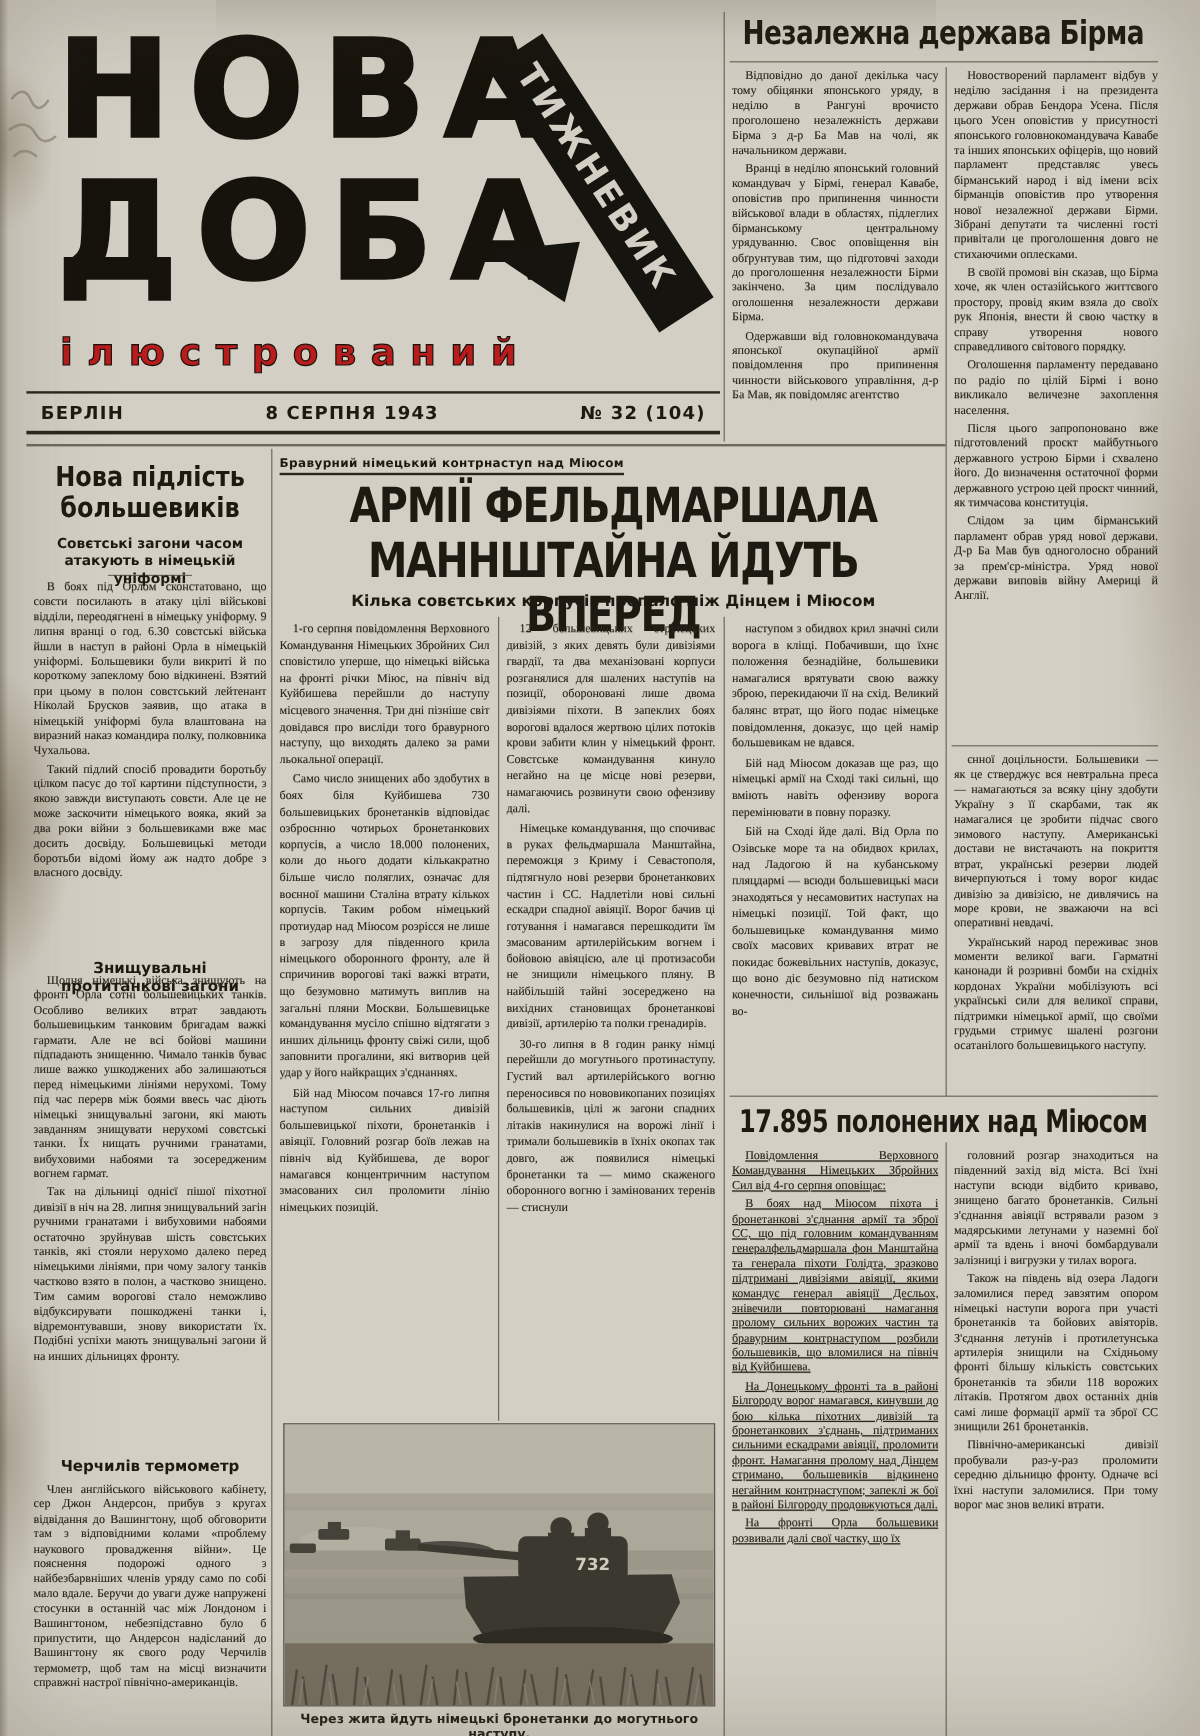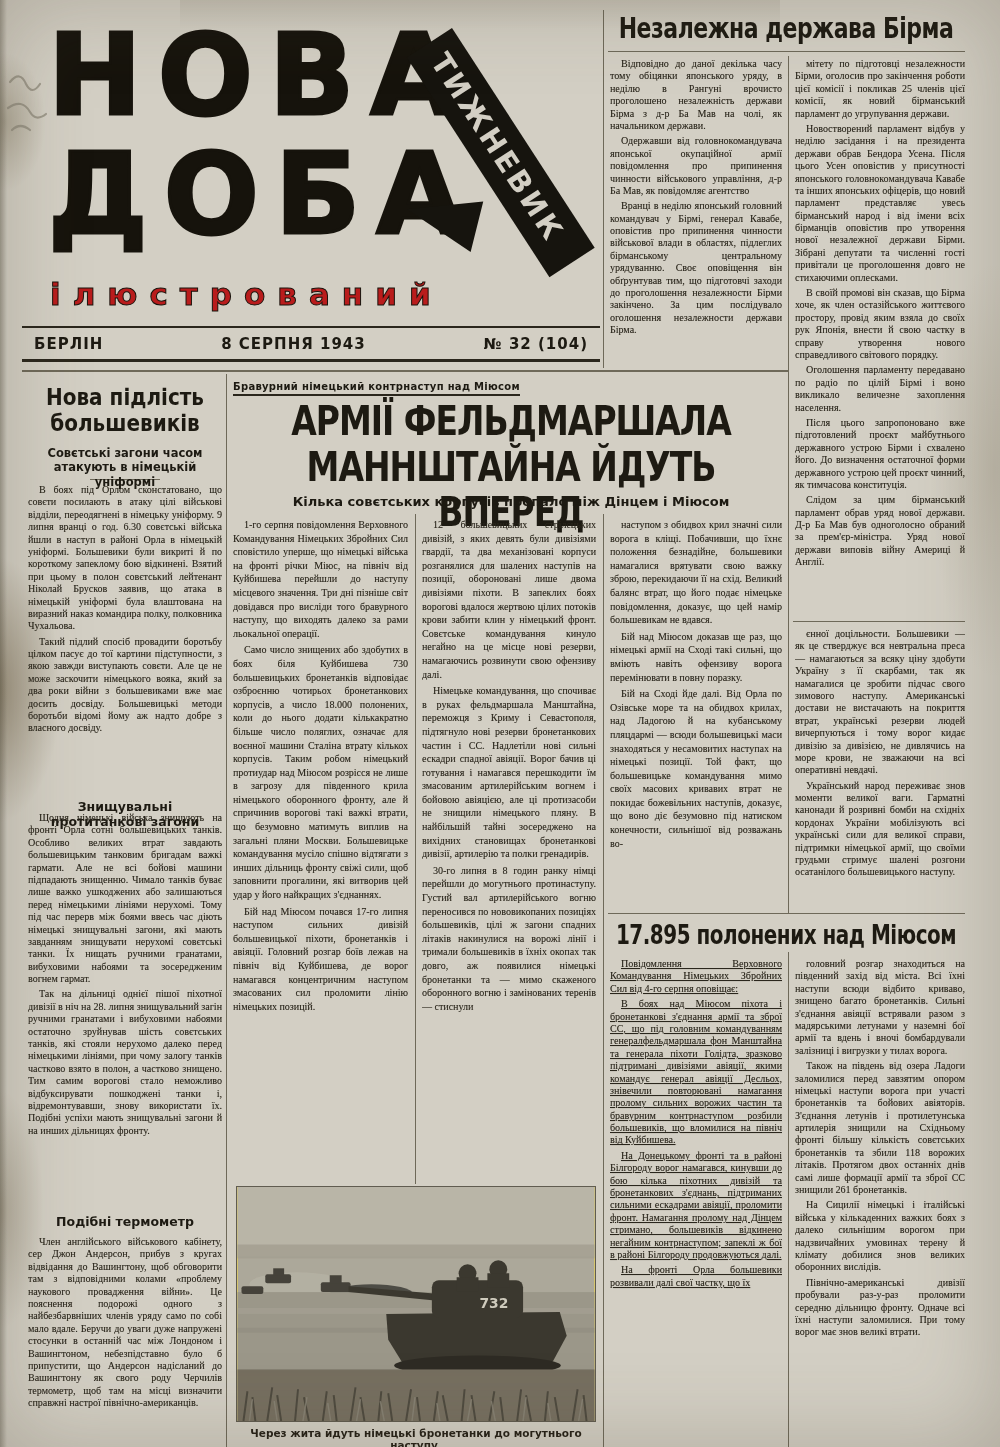--- a/index.html
+++ b/index.html
@@ -75,21 +75,21 @@
   .la-b2{left:28px;top:812px;width:194px;height:398px;}
   .la-b3{left:28px;top:1236px;width:194px;height:209px;}
   .m-c1{left:233px;top:518px;width:175px;height:664px;}
   .m-c2{left:422px;top:518px;width:174px;height:664px;}
   .m-c3{left:610px;top:518px;width:172px;height:392px;}
   .m-cont{left:795px;top:628px;width:170px;height:284px;}
   .pow-c1{left:610px;top:958px;width:172px;height:487px;text-decoration:underline;}
   .pow-c2{left:795px;top:958px;width:170px;height:487px;}
   
   .photo{position:absolute;left:236px;top:1186px;width:360px;height:236px;
-       border:1px solid #605c50;box-sizing:border-box;background:#fde047;}
+       border:1px solid #605c50;box-sizing:border-box;background:#a3a3a3;}
   .photo svg{display:block;width:100%;height:100%;}
   .photo-caption{position:absolute;left:236px;top:1427px;width:360px;text-align:center;
        font-family:"DejaVu Sans","Liberation Sans",sans-serif;font-weight:bold;font-size:10.5px;color:#241f15;}
 </style>
 </head>
 <body>
 
 <div class="page">
 
   <div class="stain st1"></div>
@@ -133,25 +133,24 @@
   <div class="hr" style="left:608px;top:51px;width:357px;"></div>
   <div class="hr" style="left:22px;top:370px;width:766px;height:2px;"></div>
   <div class="hr" style="left:793px;top:621px;width:172px;"></div>
   <div class="hr" style="left:608px;top:913px;width:357px;"></div>
   <div class="hr" style="left:90px;top:479px;width:70px;"></div>
 
   <section>
     <h2 class="hd burma-title">Незалежна держава Бірма</h2>
     <div class="col burma-c1">
         <p>Відповідно до даної декілька часу тому обіцянки японського уряду, в неділю в Рангуні врочисто проголошено незалежність держави Бірма з д-р Ба Мав на чолі, як начальником держави.</p>
+        <p>Вранці в неділю японський головний командувач у Бірмі, генерал Кавабе, оповістив про припинення чинности військової влади в областях, підлеглих бірманському центральному урядуванню. Своє оповіщення він обґрунтував тим, що підготовчі заходи до проголошення незалежности Бірми закінчено. За цим послідувало оголошення незалежности держави Бірма.</p>
         <p>Одержавши від головнокомандувача японської окупаційної армії повідомлення про припинення чинности військового управління, д-р Ба Мав, як повідомляє агентство</p>
-        <p>Вранці в неділю японський головний командувач у Бірмі, генерал Кавабе, оповістив про припинення чинности військової влади в областях, підлеглих бірманському центральному урядуванню. Своє оповіщення він обґрунтував тим, що підготовчі заходи до проголошення незалежности Бірми закінчено. За цим послідувало оголошення незалежности держави Бірма.</p>
       </div>
     <div class="col burma-c2">
-        <p>мітету по підготовці незалежности Бірми, оголосив про закінчення роботи цієї комісії і покликав 25 членів цієї комісії, як новий бірманський парламент до угрупування держави.</p>
         <p>Новостворений парламент відбув у неділю засідання і на президента держави обрав Бендора Усена. Після цього Усен оповістив у присутності японського головнокомандувача Кавабе та інших японських офіцерів, що новий парламент представляє увесь бірманський народ і від імени всіх бірманців оповістив про утворення нової незалежної держави Бірми. Зібрані депутати та численні гості привітали це проголошення довго не стихаючими оплесками.</p>
         <p>В своїй промові він сказав, що Бірма хоче, як член остазійського життєвого простору, провід яким взяла до своїх рук Японія, внести й свою частку в справу утворення нового справедливого світового порядку.</p>
         <p>Оголошення парламенту передавано по радіо по цілій Бірмі і воно викликало величезне захоплення населення.</p>
         <p>Після цього запропоновано вже підготовлений проєкт майбутнього державного устрою Бірми і схвалено його. До визначення остаточної форми державного устрою цей проєкт чинний, як тимчасова конституція.</p>
         <p>Слідом за цим бірманський парламент обрав уряд нової держави. Д-р Ба Мав був одноголосно обраний за прем'єр-міністра. Уряд нової держави виповів війну Америці й Англії.</p>
       </div>
   </section>
 
   <section>
     <h2 class="hd la-title">Нова підлість
@@ -159,21 +158,21 @@
     <div class="hd la-subtitle">Совєтські загони часом атакують в німецькій уніформі</div>
     <div class="col la-b1">
         <p>В боях під Орлом сконстатовано, що совєти посилають в атаку цілі військові відділи, переодягнені в німецьку уніформу. 9 липня вранці о год. 6.30 совєтські війська йшли в наступ в районі Орла в німецькій уніформі. Большевики були викриті й по короткому запеклому бою відкинені. Взятий при цьому в полон совєтський лейтенант Ніколай Брусков заявив, що атака в німецькій уніформі була влаштована на виразний наказ командира полку, полковника Чухальова.</p>
         <p>Такий підлий спосіб провадити боротьбу цілком пасує до тої картини підступности, з якою завжди виступають совєти. Але це не може заскочити німецького вояка, який за два роки війни з большевиками вже має досить досвіду. Большевицькі методи боротьби відомі йому аж надто добре з власного досвіду.</p>
       </div>
     <h3 class="hd sec-hd" style="top:774px;margin-top:25px;">Знищувальні протитанкові загони</h3>
     <div class="col la-b2">
         <p>Щодня німецькі війська знищують на фронті Орла сотні большевицьких танків. Особливо великих втрат завдають большевицьким танковим бригадам важкі гармати. Але не всі бойові машини підпадають знищенню. Чимало танків буває лише важко ушкоджених або залишаються перед німецькими лініями нерухомі. Тому під час перерв між боями ввесь час діють німецькі знищувальні загони, які мають завданням знищувати нерухомі совєтські танки. Їх нищать ручними гранатами, вибуховими набоями та зосередженим вогнем гармат.</p>
         <p>Так на дільниці однієї пішої піхотної дивізії в ніч на 28. липня знищувальний загін ручними гранатами і вибуховими набоями остаточно зруйнував шість совєтських танків, які стояли нерухомо далеко перед німецькими лініями, при чому залогу танків частково взято в полон, а частково знищено. Тим самим ворогові стало неможливо відбуксирувати пошкоджені танки і, відремонтувавши, знову використати їх. Подібні успіхи мають знищувальні загони й на инших дільницях фронту.</p>
       </div>
-    <h3 class="hd sec-hd" style="top:1214px;">Подібні термометр</h3>
+    <h3 class="hd sec-hd" style="top:1214px;">Черчилів термометр</h3>
     <div class="col la-b3">
         <p>Член англійського військового кабінету, сер Джон Андерсон, прибув з кругах відвідання до Вашингтону, щоб обговорити там з відповідними колами «проблему наукового провадження війни». Це пояснення подорожі одного з найбезбарвніших членів уряду само по собі мало вдале. Беручи до уваги дуже напружені стосунки в останній час між Лондоном і Вашингтоном, небезпідставно було б припустити, що Андерсон надісланий до Вашингтону як свого роду Черчилів термометр, щоб там на місці визначити справжні настрої північно-американців.</p>
       </div>
   </section>
 
   <section>
     <div class="kicker-wrap">
       <span class="hd kicker">Бравурний німецький контрнаступ над Міюсом</span>
     </div>
     <h1 class="hd m-headline">АРМІЇ ФЕЛЬДМАРШАЛА
@@ -204,21 +203,20 @@
     <h2 class="hd pow-title">17.895 полонених над Міюсом</h2>
     <div class="col pow-c1">
         <p>Повідомлення Верховного Командування Німецьких Збройних Сил від 4-го серпня оповіщає:</p>
         <p>В боях над Міюсом піхота і бронетанкові з'єднання армії та зброї СС, що під головним командуванням генералфельдмаршала фон Манштайна та генерала піхоти Голідта, зразково підтримані дивізіями авіяції, якими командує генерал авіяції Десльох, знівечили повторювані намагання пролому сильних ворожих частин та бравурним контрнаступом розбили большевиків, що вломилися на північ від Куйбишева.</p>
         <p>На Донецькому фронті та в районі Білгороду ворог намагався, кинувши до бою кілька піхотних дивізій та бронетанкових з'єднань, підтриманих сильними ескадрами авіяції, проломити фронт. Намагання пролому над Дінцем стримано, большевиків відкинено негайним контрнаступом; запеклі ж бої в районі Білгороду продовжуються далі.</p>
         <p>На фронті Орла большевики розвивали далі свої частку, що їх</p>
       </div>
     <div class="col pow-c2">
         <p>головний розгар знаходиться на південний захід від міста. Всі їхні наступи всюди відбито криваво, знищено багато бронетанків. Сильні з'єднання авіяції встрявали разом з мадярськими летунами у наземні бої армії та вдень і вночі бомбардували залізниці і вигрузки у тилах ворога.</p>
         <p>Також на південь від озера Ладоги заломилися перед завзятим опором німецькі наступи ворога при участі бронетанків та бойових авіяторів. З'єднання летунів і протилетунська артилерія знищили на Східньому фронті більшу кількість совєтських бронетанків та збили 118 ворожих літаків. Протягом двох останніх днів самі лише формації армії та зброї СС знищили 261 бронетанків.</p>
-        <p>На Сицилії німецькі і італійські війська у кількаденних важких боях з далеко сильнішим ворогом при надзвичайних умовинах терену й клімату добилися знов великих оборонних вислідів.</p>
         <p>Північно-американські дивізії пробували раз-у-раз проломити середню дільницю фронту. Одначе всі їхні наступи заломилися. При тому ворог має знов великі втрати.</p>
       </div>
   </section>
 
   <figure class="photo" style="margin:0;">
     <svg viewBox="0 0 360 236">
       <rect width="360" height="236" fill="#aca89a"></rect>
       <rect width="360" height="70" fill="#b9b5a7"></rect>
       <rect y="58" width="360" height="14" fill="#a29e90" opacity="0.8"></rect>
       <ellipse cx="60" cy="98" rx="48" ry="12" fill="#b7b3a5" opacity="0.7"></ellipse>

